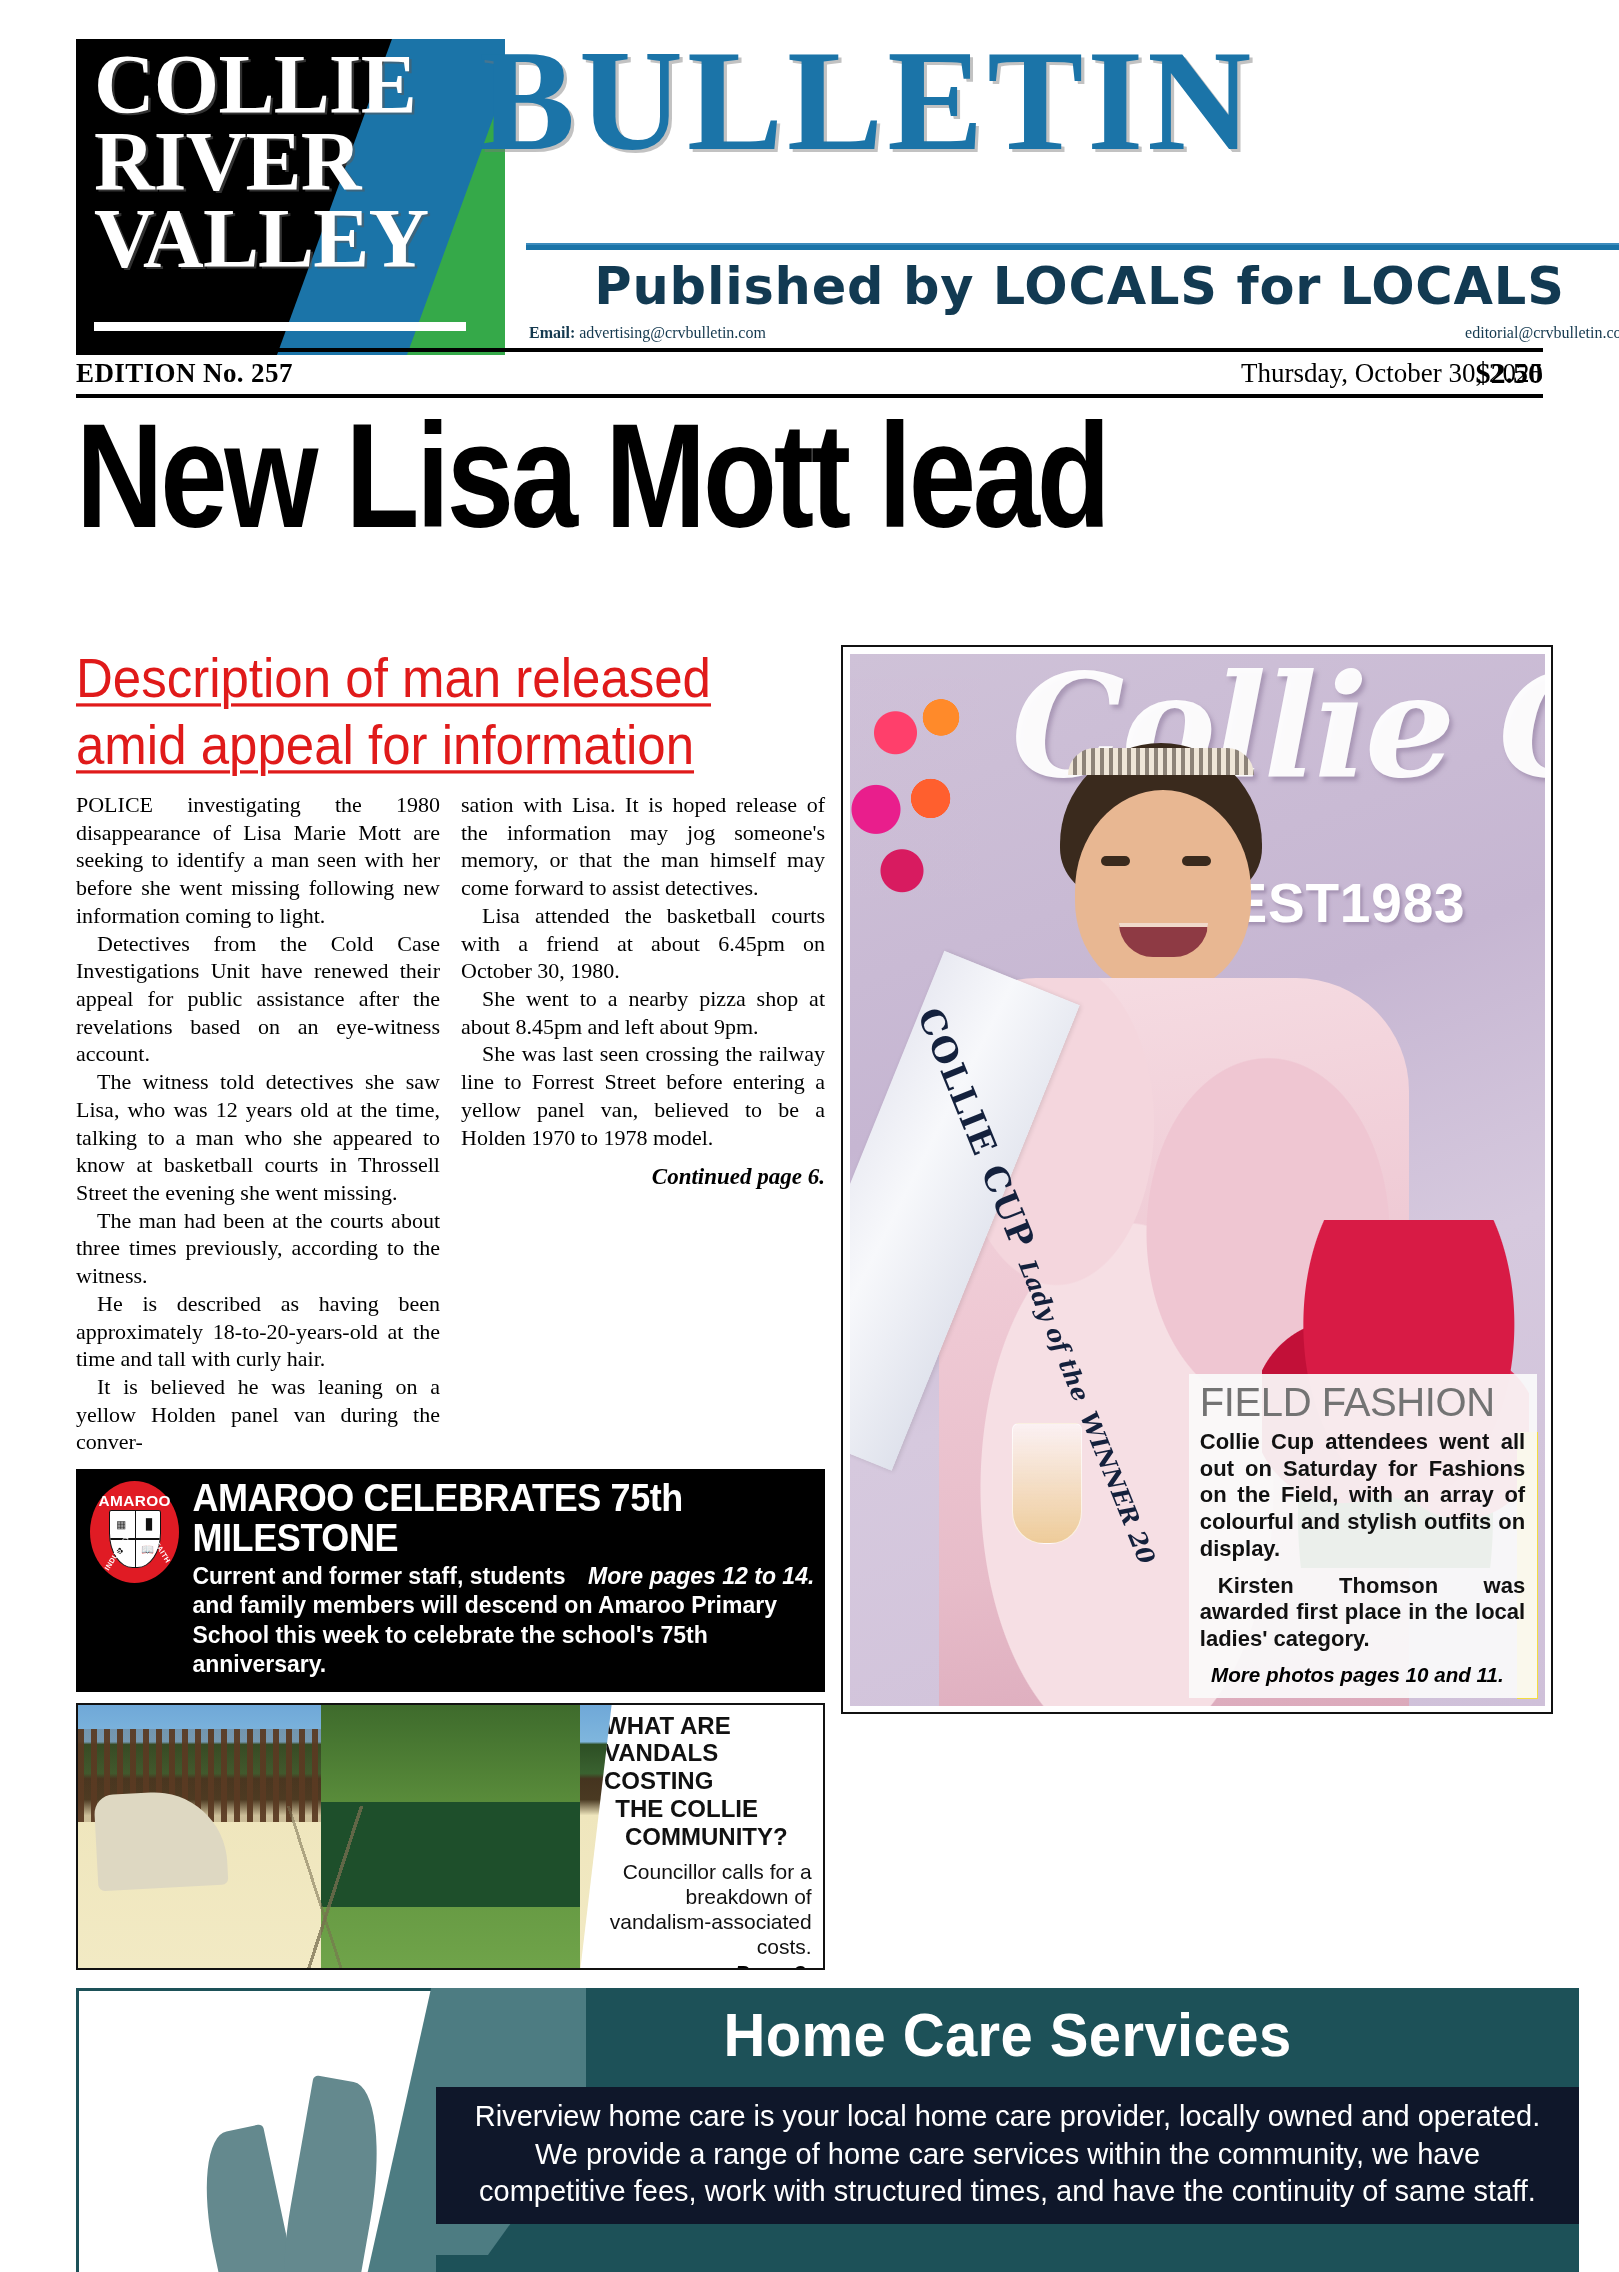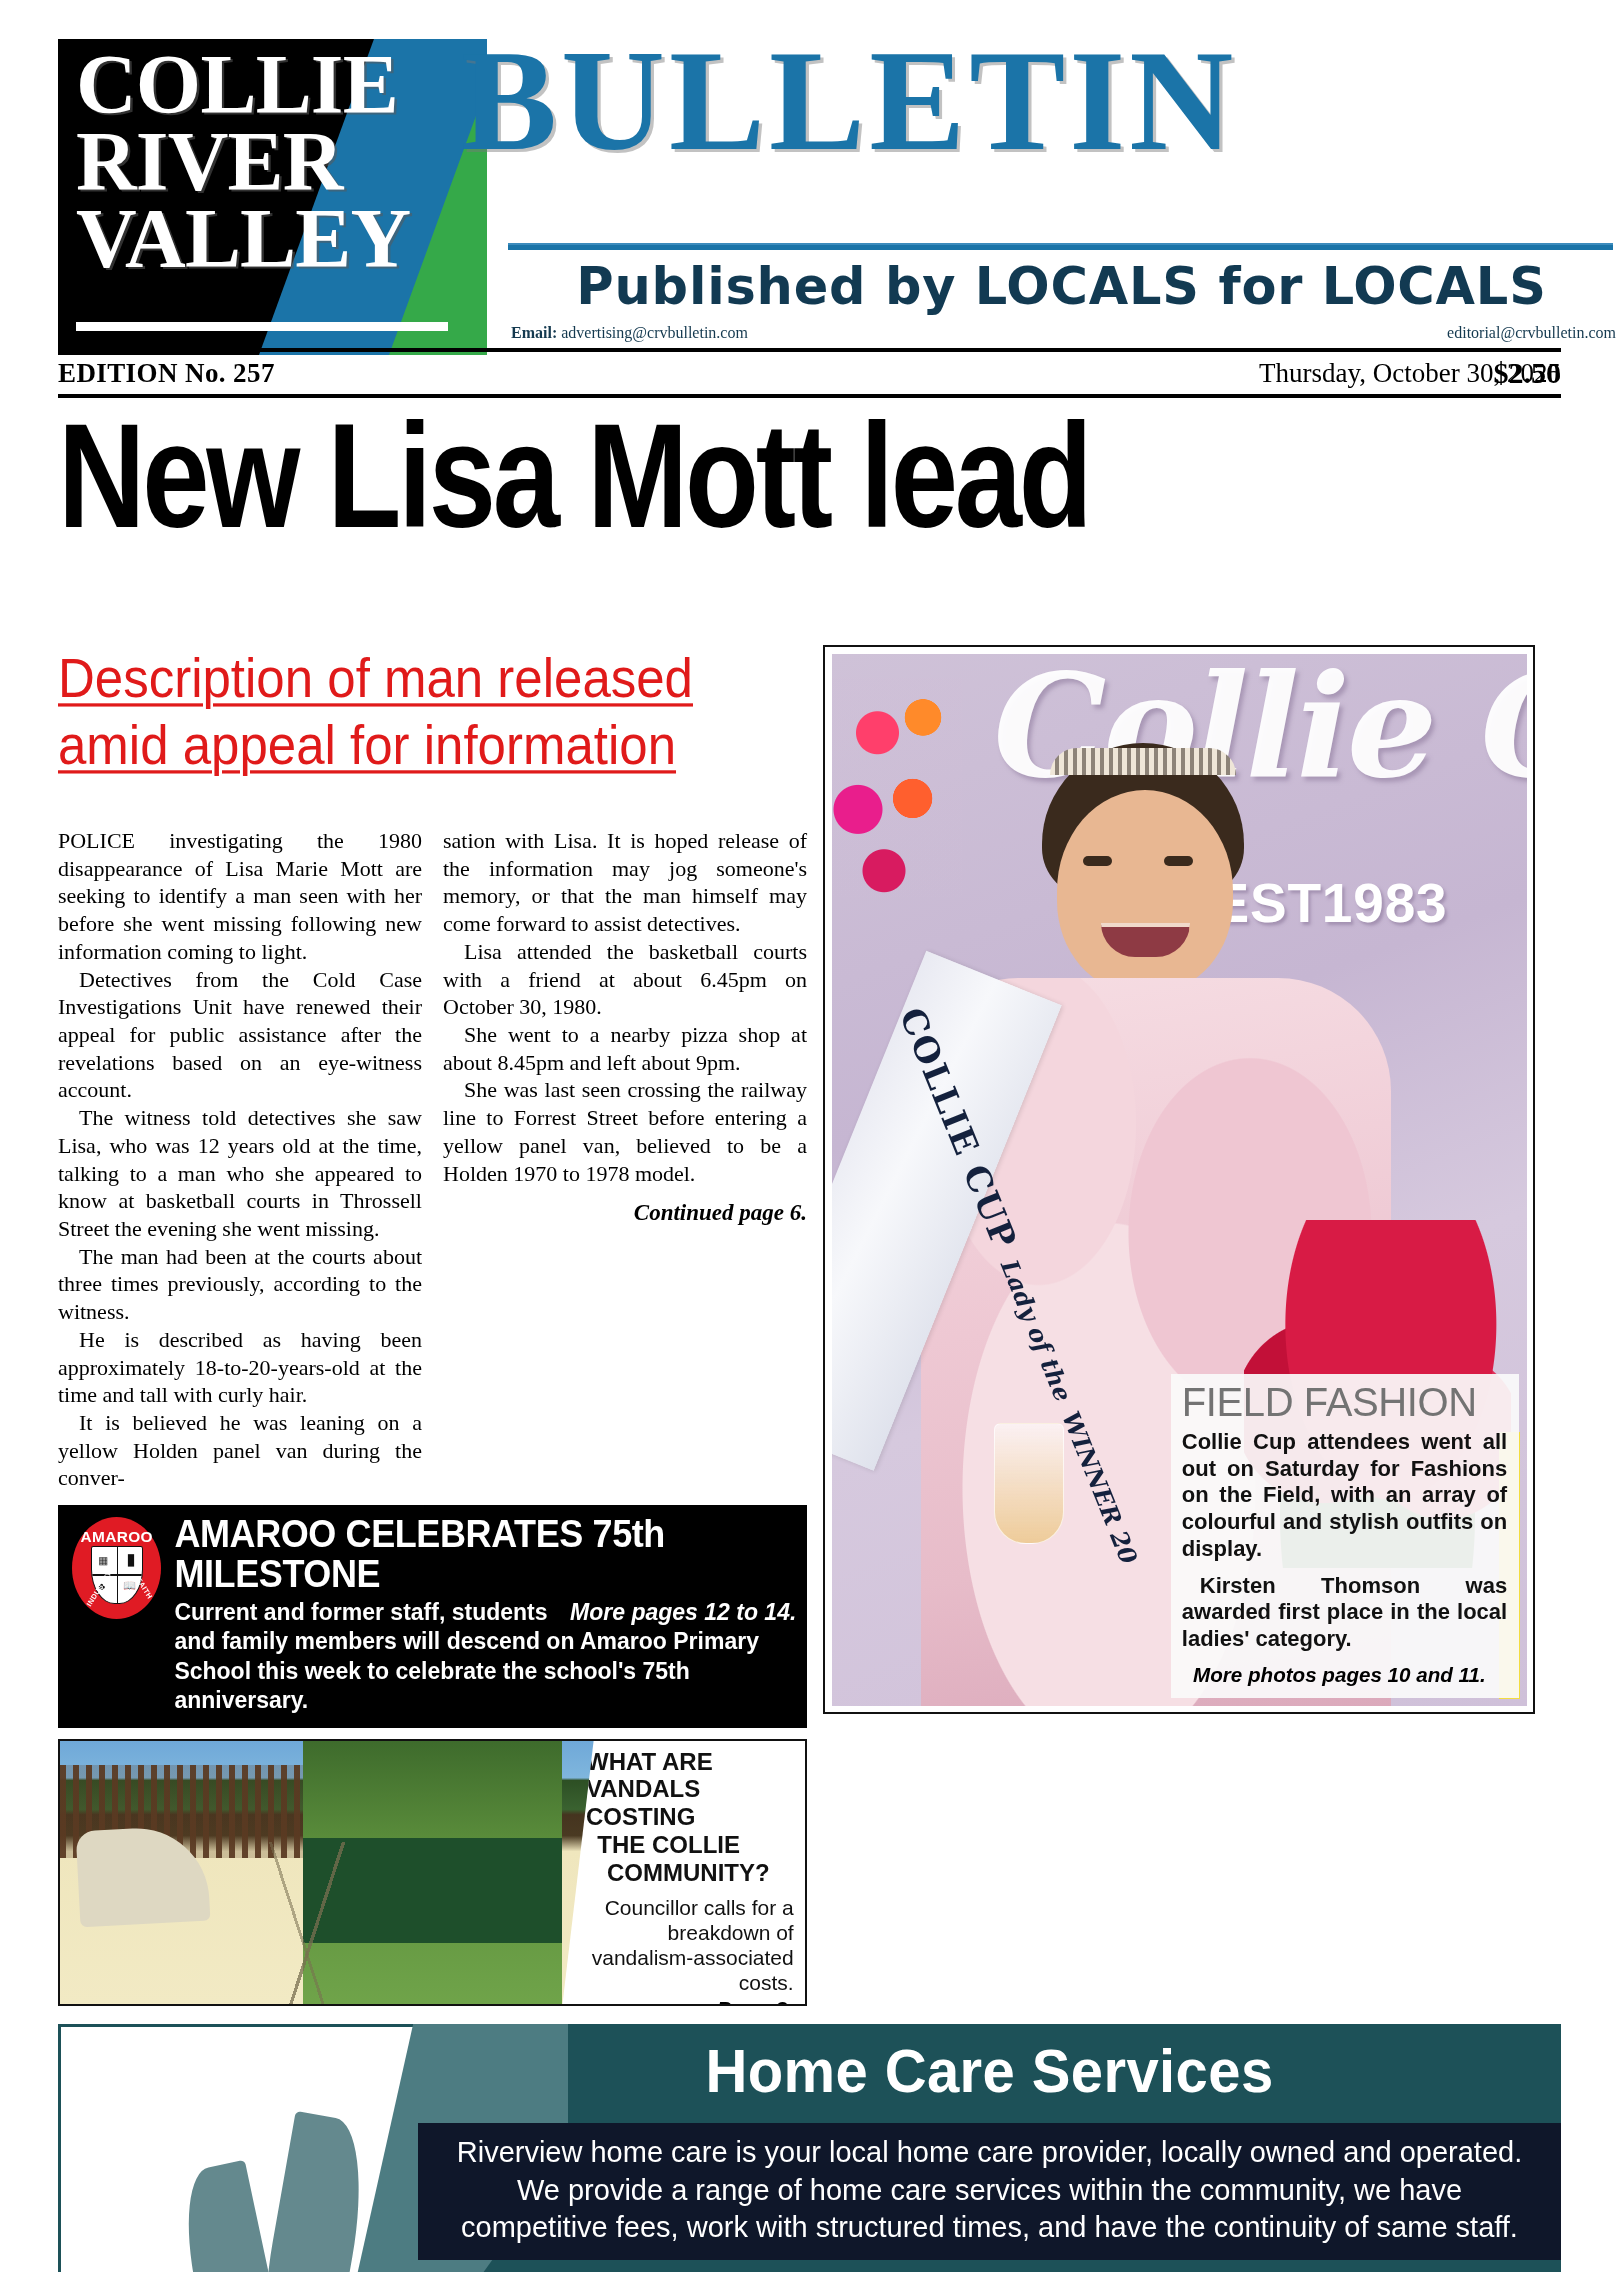--- a/index.html
+++ b/index.html
@@ -3,21 +3,21 @@
 <meta charset="utf-8">
 <style>
   * { box-sizing: border-box; margin: 0; padding: 0; }
   html, body { width: 1619px; height: 2273px; }
   body {
     background: #ffffff;
     font-family: "Liberation Serif", serif;
     position: relative;
     overflow: hidden;
   }
-  .page { position: relative; width: 1619px; height: 2018px; padding: 0 58px; }
+  .page { position: relative; width: 1619px; height: 2018px; padding: 0 76px; }
 
   
   .masthead { position: relative; height: 340px; }
   .mh-flag {
     position: absolute; left: 0; top: 39px; width: 429px; height: 316px;
     overflow: hidden; background: #000000;
   }
   .mh-flag .stripe-blue {
     position: absolute; top: -32px; left: 251px; width: 162px; height: 421px;
     background: #1b74a8; transform: skewX(-20deg);
@@ -99,21 +99,21 @@
   .subhead {
     color: #e01a1a; font-family: "Liberation Sans", sans-serif;
     font-size: 51px; line-height: 1.22; font-weight: 400;
     text-decoration: underline; text-decoration-thickness: 3.2px;
     text-underline-offset: 5.7px;
     transform: scaleY(1.08); transform-origin: left top;
     margin-bottom: 21px;
   }
 
   .article-cols { display: flex; gap: 21px; }
-  .article-cols .col { width: 364px; margin-top: 36px; }
+  .article-cols .col { width: 364px; }
   .article-cols p {
     font-family: "Liberation Serif", serif;
     font-size: 22px; line-height: 1.26; text-align: justify;
     text-indent: 21px; hyphens: none;
   }
   .article-cols p.lead { text-indent: 0; }
   .article-cols p.lead::first-line { }
   .continued {
     text-align: right; font-family: "Liberation Serif", serif;
     font-weight: bold; font-style: italic; font-size: 23px; margin-top: 13px;

